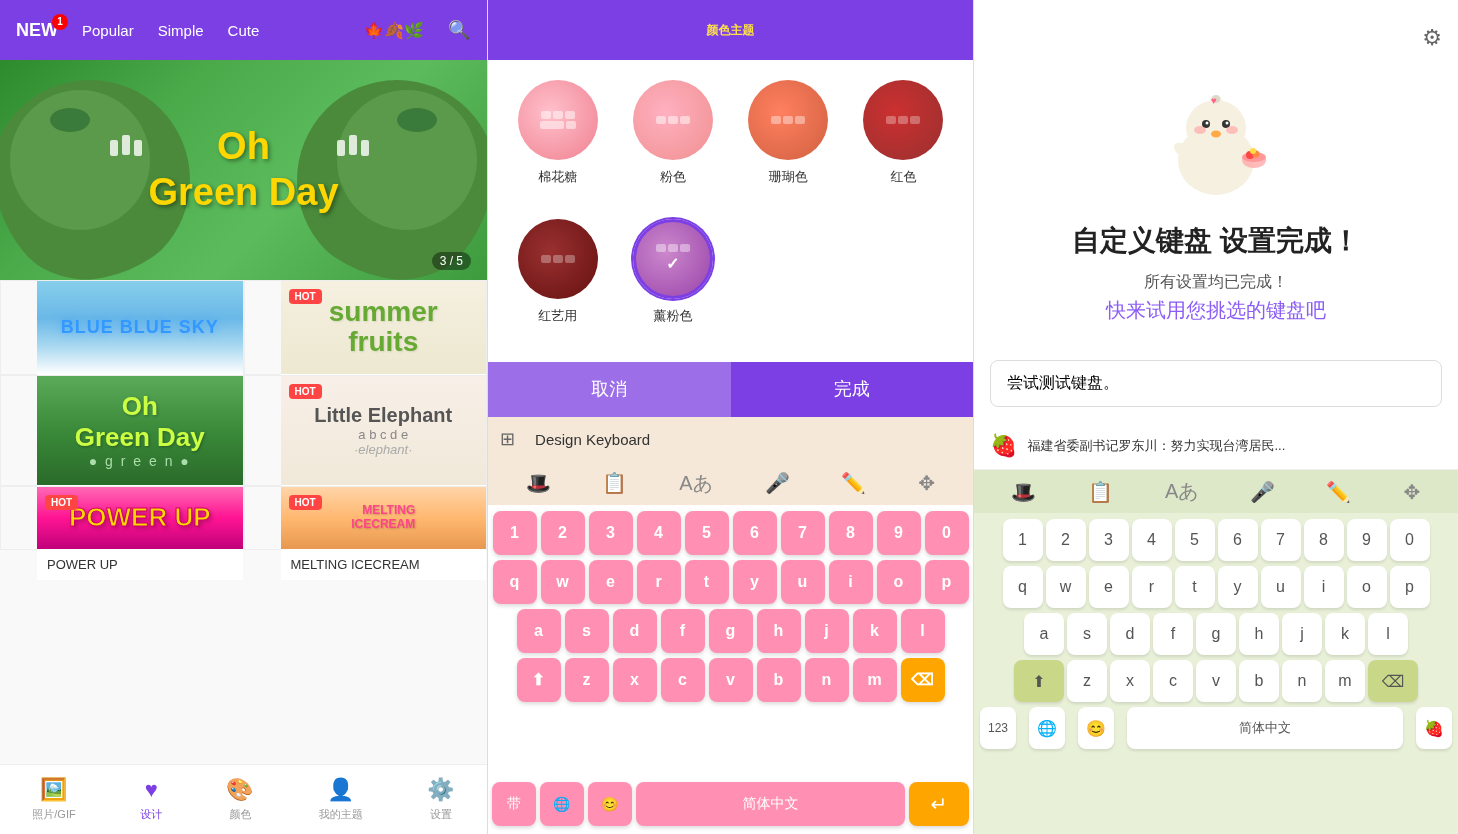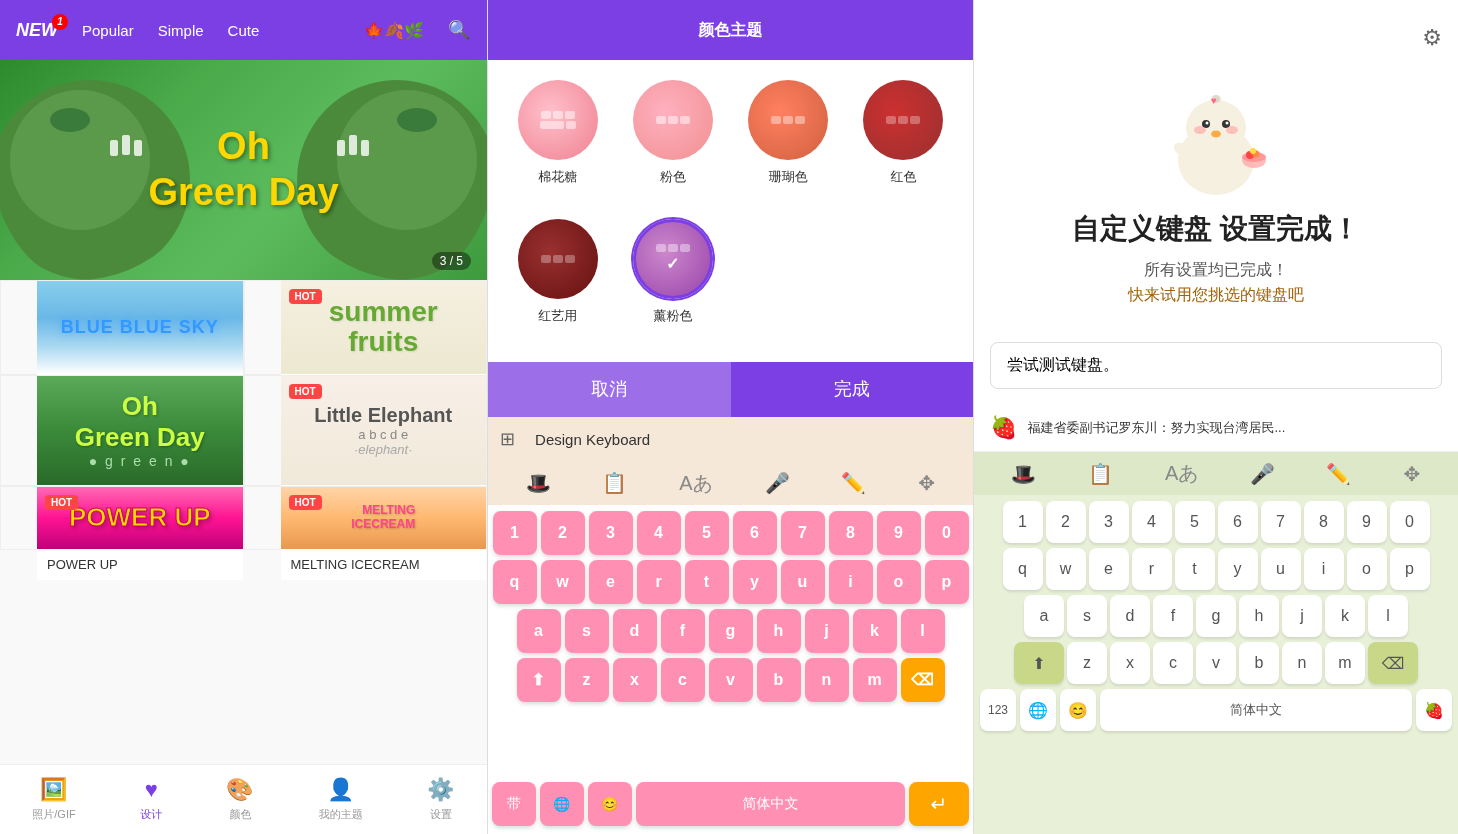--- a/index.html
+++ b/index.html
@@ -24,21 +24,20 @@
       gap: 24px;
       height: 60px;
       flex-shrink: 0;
     }
 
     .nav-new {
       position: relative;
       color: #fff;
       font-weight: bold;
       font-size: 18px;
-      font-style: italic;
     }
 
     .nav-badge {
       position: absolute;
       top: -6px;
       right: -10px;
       background: red;
       color: white;
       font-size: 10px;
       border-radius: 50%;
@@ -288,24 +287,24 @@
       background: #fff;
       display: flex;
       flex-direction: column;
       flex-shrink: 0;
       border-left: 1px solid #ddd;
       border-right: 1px solid #ddd;
     }
 
     .color-theme-header {
       background: #7B3FE4;
-      color: #ffffff;
+      color: #fde047;
       text-align: center;
       padding: 16px;
-      font-size: 16px;
+      font-size: 12px;
       font-weight: bold;
       height: 60px;
       display: flex;
       align-items: center;
       justify-content: center;
     }
 
     .theme-grid {
       padding: 20px;
       display: grid;
@@ -526,33 +525,33 @@
     .mascot-image {
       width: 120px;
       height: 120px;
       position: relative;
     }
 
     .completion-title {
       font-size: 28px;
       font-weight: bold;
       color: #222;
-      margin-top: 10px;
+      margin-top: 22px;
       text-align: center;
     }
 
     .completion-subtitle1 {
       font-size: 16px;
       color: #555;
       margin-top: 12px;
     }
 
     .completion-subtitle2 {
-      font-size: 16px;
-      color: #a16207;
+      font-size: 20px;
+      color: #8b5cf6;
       margin-top: 4px;
     }
 
     .test-input-area {
       margin: 16px;
       border: 1px solid #ddd;
       border-radius: 8px;
       padding: 12px 16px;
       font-size: 16px;
       color: #aaa;
@@ -1146,21 +1145,21 @@
       <button class="green-key">z</button>
       <button class="green-key">x</button>
       <button class="green-key">c</button>
       <button class="green-key">v</button>
       <button class="green-key">b</button>
       <button class="green-key">n</button>
       <button class="green-key">m</button>
       <button class="green-key action-green" style="width:50px;">⌫</button>
     </div>
 
-    <div class="green-key-row" style="gap:4px; padding: 0 2px;">
+    <div class="green-key-row" style="gap:13px; padding: 0 2px;">
       <button class="green-key" style="width:36px; font-size:12px;">123</button>
       <button class="green-key" style="width:36px;">🌐</button>
       <button class="green-key" style="width:36px;">😊</button>
       <button class="green-key space-green" style="flex:1;">简体中文</button>
       <button class="green-key" style="width:36px;">🍓</button>
     </div>
   </div>
 
 </div>
 

